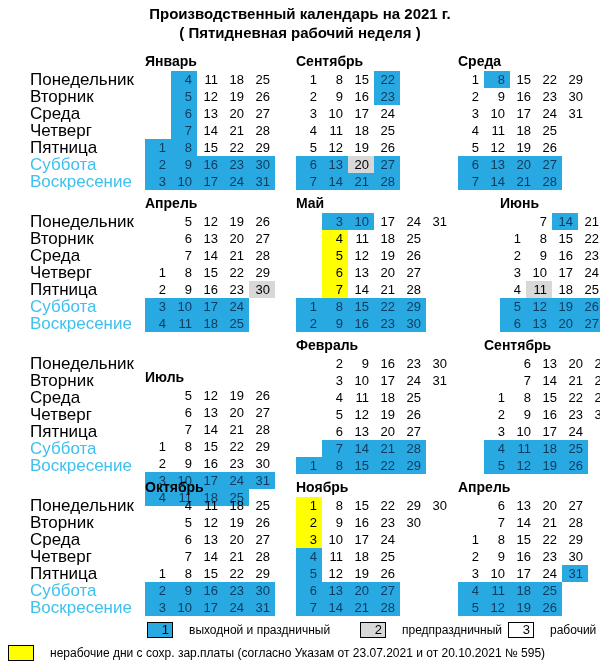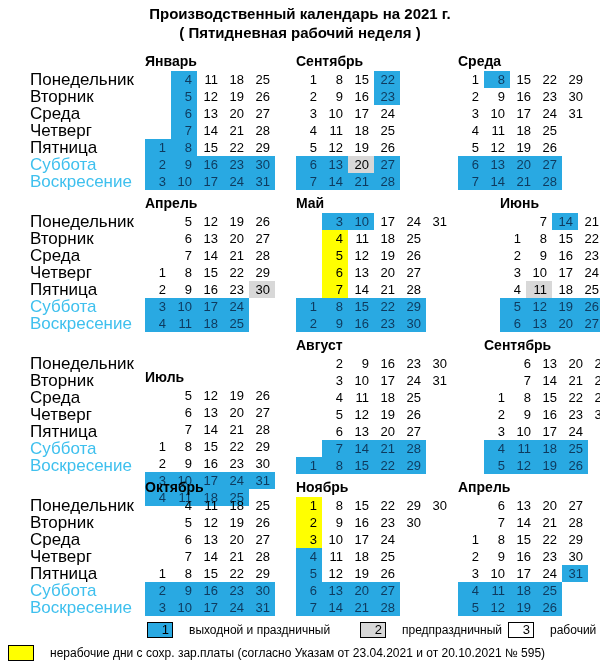--- a/index.html
+++ b/index.html
@@ -356,21 +356,21 @@
           <div class="cell t-b">24</div>
           <div class="cell t-b">31</div>
           <div class="cell t-b">4</div>
           <div class="cell t-b">11</div>
           <div class="cell t-b">18</div>
           <div class="cell t-b">25</div>
           <div class="cell"></div>
         </div>
       </div>
       <div class="month" style="left: 296px;">
-        <div class="mname">Август</div>
+        <div class="mname">Февраль</div>
         <div class="grid" style="grid-template-columns: repeat(6, 26px);">
           <div class="cell"></div>
           <div class="cell">2</div>
           <div class="cell">9</div>
           <div class="cell">16</div>
           <div class="cell">23</div>
           <div class="cell">30</div>
           <div class="cell"></div>
           <div class="cell">3</div>
           <div class="cell">10</div>
@@ -597,14 +597,14 @@
 <div class="legend-item" style="left:360px">
   <span class="box sw-g">2</span>
     <span class="lg-label">предпраздничный</span>
 </div>
 <div class="legend-item" style="left:508px">
   <span class="box sw-w">3</span>
     <span class="lg-label">рабочий</span>
 </div>
 <div class="legend-note-row">
   <span class="box sw-y"></span>
-    <span class="lg-label">нерабочие дни с сохр. зар.платы (согласно Указам от 23.04.2021 и от 20.10.2021 № 595)</span>
+    <span class="lg-label">нерабочие дни с сохр. зар.платы (согласно Указам от 23.07.2021 и от 20.10.2021 № 595)</span>
 </div>
 
 </body></html>

